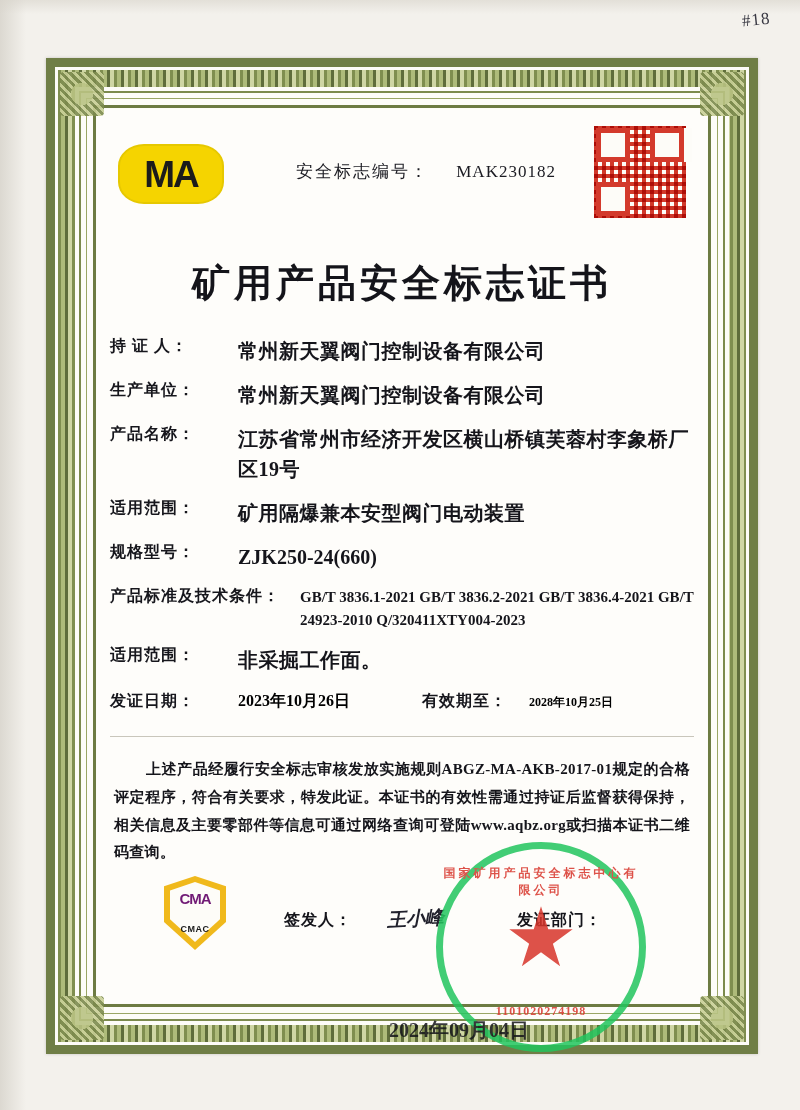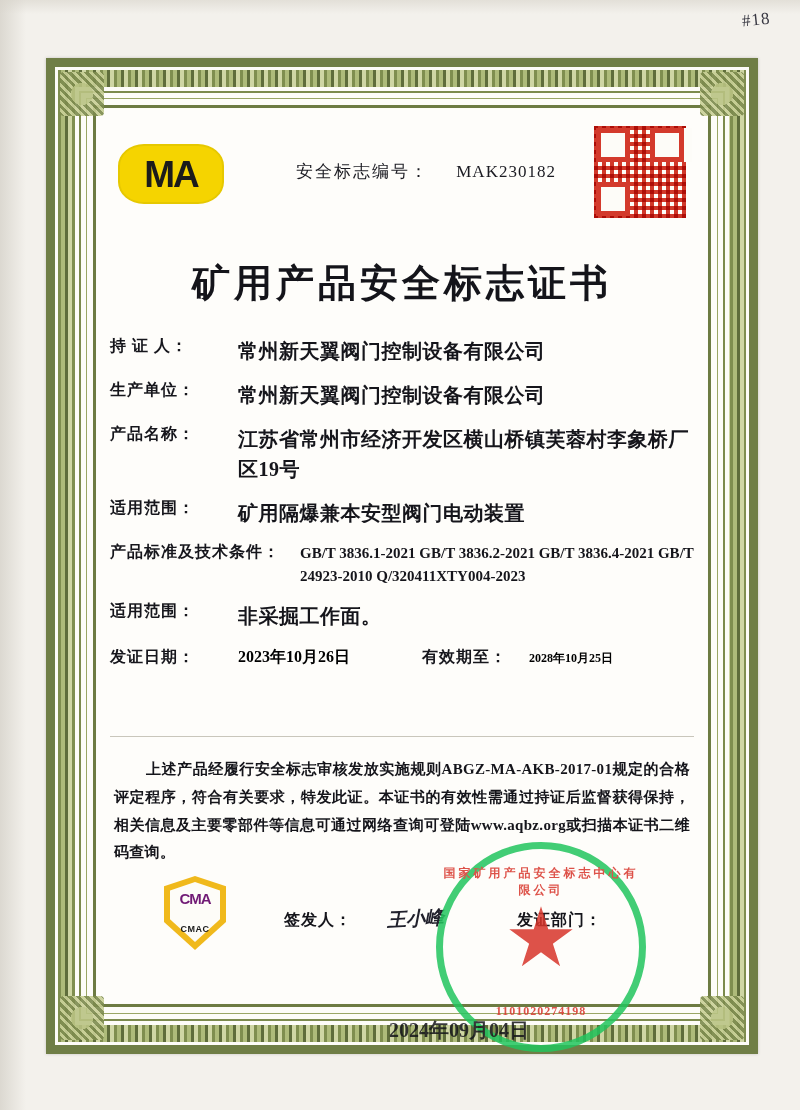--- a/index.html
+++ b/index.html
@@ -477,20 +477,24 @@
         <div class="frow">
           <div class="flabel">产品名称：</div>
           <div class="fvalue">江苏省常州市经济开发区横山桥镇芙蓉村李象桥厂区19号</div>
         </div>
 
         <div class="frow">
           <div class="flabel">适用范围：</div>
           <div class="fvalue">矿用隔爆兼本安型阀门电动装置</div>
         </div>
 
+        <div class="frow">
+          <div class="flabel">规格型号：</div>
+          <div class="fvalue mono">ZJK250-24(660)</div>
+        </div>
 
         <div class="frow">
           <div class="flabel wide">产品标准及技术条件：</div>
           <div class="fvalue std mono">GB/T 3836.1-2021 GB/T 3836.2-2021 GB/T 3836.4-2021 GB/T 24923-2010 Q/320411XTY004-2023</div>
         </div>
 
         <div class="frow">
           <div class="flabel">适用范围：</div>
           <div class="fvalue">非采掘工作面。</div>
         </div>

